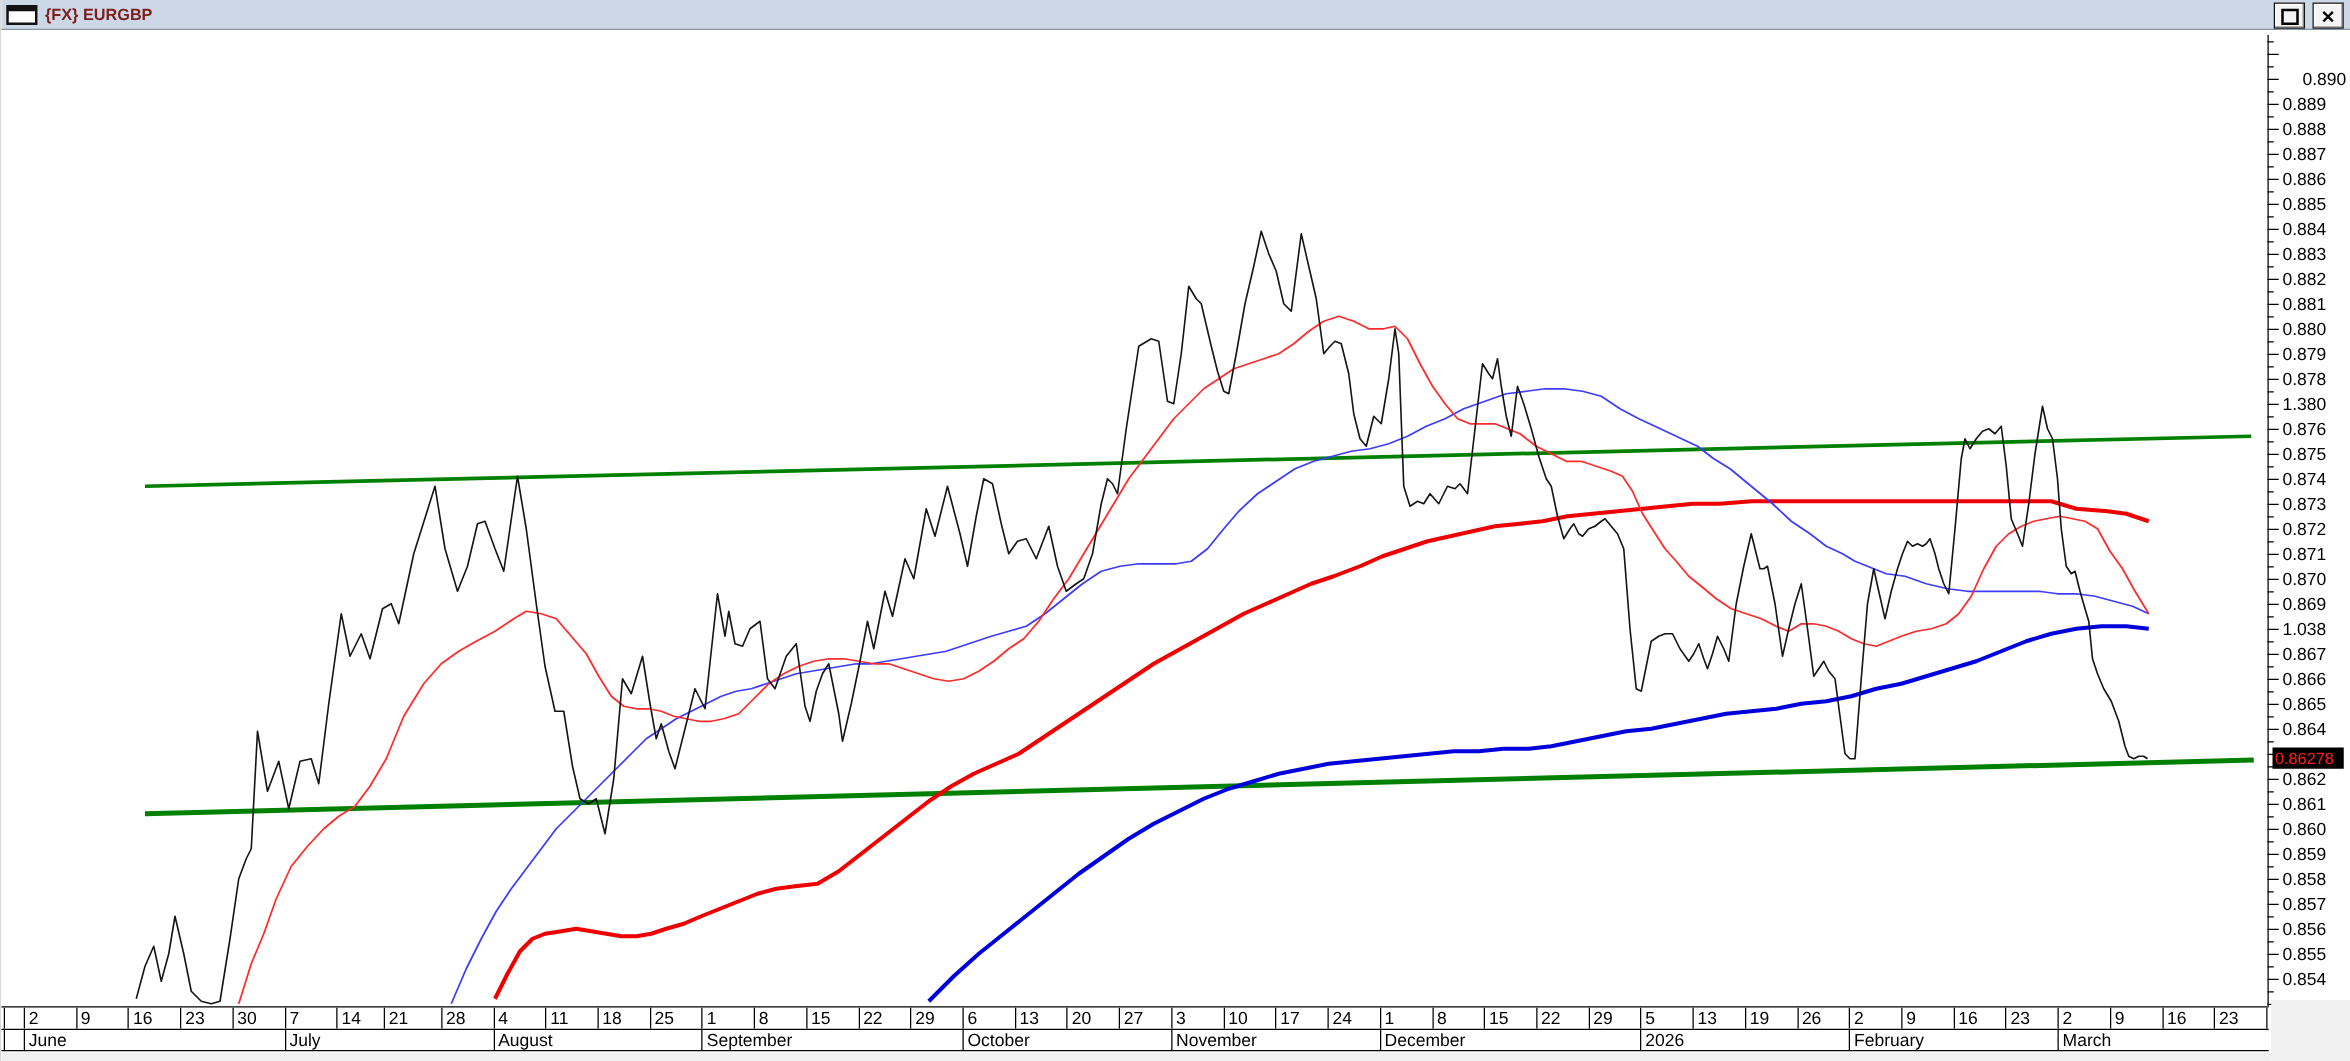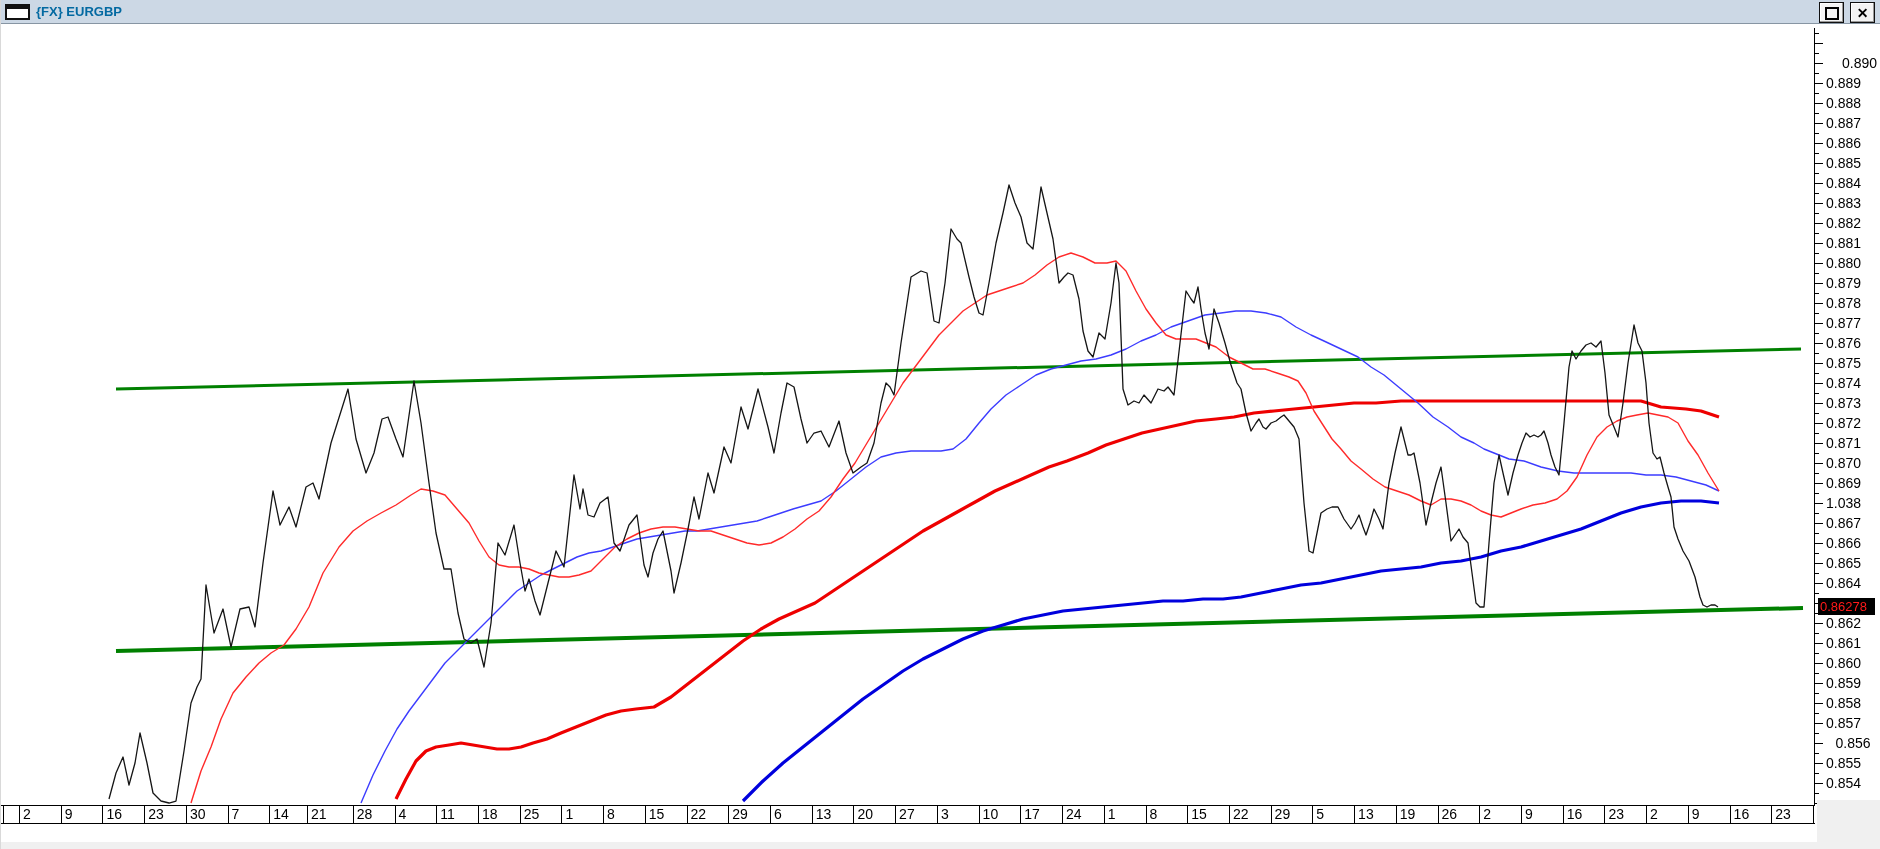--- a/index.html
+++ b/index.html
@@ -1,19 +1,19 @@
 <!DOCTYPE html>
 <html><head>
 <meta charset="utf-8">
 <style>
   html,body{margin:0;padding:0;background:#fff;font-family:"Liberation Sans",sans-serif;}
   .window{position:relative;width:1880px;height:849px;background:#ffffff;overflow:hidden;border-left:1px solid #d9d9d9;box-sizing:border-box;}
   .titlebar{position:absolute;top:0;left:0;right:0;height:23px;background:#ccd8e5;border-bottom:1px solid #8795a3;display:flex;align-items:center;z-index:30;}
   .win-icon{width:25px;height:16px;margin:0 6px 0 4px;background:#ffffff;border:2px solid #111;border-top-width:5px;box-sizing:border-box;}
-  .title{font-size:13px;font-weight:bold;color:#0369a1;letter-spacing:0px;}
+  .title{font-size:13px;font-weight:bold;color:#7f1d1d;letter-spacing:0px;}
   .tb-buttons{position:absolute;right:5px;top:2px;display:flex;gap:6px;}
   .tb-btn{width:23px;height:19px;background:#f4f4f4;border:1px solid #111;box-shadow:inset -1px -1px 0 #999, inset 1px 1px 0 #fff;display:flex;align-items:center;justify-content:center;cursor:default;}
   .maxi-glyph{width:10px;height:9px;border:2px solid #000;margin-top:1px;}
   .close-glyph{font-size:14px;font-weight:bold;line-height:1;color:#000;}
   .plot-bg{position:absolute;top:24px;left:0;right:0;bottom:0;background:#fff;}
   #chart-svg{position:absolute;top:0;left:0;z-index:5;}
   .ylabel{position:absolute;left:1825px;width:54px;font-size:14px;color:#000;white-space:nowrap;z-index:6;}
   .price-badge{position:absolute;left:1817px;width:55px;height:17px;background:#000;color:#ff1a1a;font-size:13px;line-height:17px;padding-left:2px;z-index:7;}
   .axis-week{position:absolute;left:0;top:805px;width:1814px;height:17px;background:#fff;border-top:1px solid #000;border-bottom:1px solid #000;overflow:hidden;z-index:8;}
   .axis-month{position:absolute;left:0;top:824px;width:1814px;height:16px;background:#fff;border-bottom:1px solid #000;overflow:hidden;z-index:8;}
@@ -136,41 +136,41 @@
       <div class="ylabel" style="top: 115px;">0.887</div>
       <div class="ylabel" style="top: 135px;">0.886</div>
       <div class="ylabel" style="top: 155px;">0.885</div>
       <div class="ylabel" style="top: 175px;">0.884</div>
       <div class="ylabel" style="top: 195px;">0.883</div>
       <div class="ylabel" style="top: 215px;">0.882</div>
       <div class="ylabel" style="top: 235px;">0.881</div>
       <div class="ylabel" style="top: 255px;">0.880</div>
       <div class="ylabel" style="top: 275px;">0.879</div>
       <div class="ylabel" style="top: 295px;">0.878</div>
-      <div class="ylabel" style="top: 315px;">0.877</div>
+      <div class="ylabel" style="top: 315px;">1.380</div>
       <div class="ylabel" style="top: 335px;">0.876</div>
       <div class="ylabel" style="top: 355px;">0.875</div>
       <div class="ylabel" style="top: 375px;">0.874</div>
       <div class="ylabel" style="top: 395px;">0.873</div>
       <div class="ylabel" style="top: 415px;">0.872</div>
       <div class="ylabel" style="top: 435px;">0.871</div>
       <div class="ylabel" style="top: 455px;">0.870</div>
       <div class="ylabel" style="top: 475px;">0.869</div>
       <div class="ylabel" style="top: 495px;">1.038</div>
       <div class="ylabel" style="top: 515px;">0.867</div>
       <div class="ylabel" style="top: 535px;">0.866</div>
       <div class="ylabel" style="top: 555px;">0.865</div>
       <div class="ylabel" style="top: 575px;">0.864</div>
       <div class="ylabel" style="top: 615px;">0.862</div>
       <div class="ylabel" style="top: 635px;">0.861</div>
       <div class="ylabel" style="top: 655px;">0.860</div>
       <div class="ylabel" style="top: 675px;">0.859</div>
       <div class="ylabel" style="top: 695px;">0.858</div>
       <div class="ylabel" style="top: 715px;">0.857</div>
-      <div class="ylabel" style="top: 735px; text-align: center;">0.856</div>
+      <div class="ylabel" style="top: 735px;">0.856</div>
       <div class="ylabel" style="top: 755px;">0.855</div>
       <div class="ylabel" style="top: 775px;">0.854</div>
     </div>
 
   <div class="price-badge" id="price-badge" style="top: 598.4px;">0.86278</div>
 
   <div class="axis-week" id="axis-week">
       <div class="cell" style="left: 2px; width: 16px;"></div>
       <div class="cell" style="left: 18px; width: 41.7px;">2</div>
       <div class="cell" style="left: 59.7px; width: 41.7px;">9</div>
@@ -210,16 +210,29 @@
       <div class="cell" style="left: 1478.2px; width: 41.7px;">2</div>
       <div class="cell" style="left: 1520px; width: 41.7px;">9</div>
       <div class="cell" style="left: 1561.7px; width: 41.7px;">16</div>
       <div class="cell" style="left: 1603.4px; width: 41.7px;">23</div>
       <div class="cell" style="left: 1645.1px; width: 41.7px;">2</div>
       <div class="cell" style="left: 1686.8px; width: 41.7px;">9</div>
       <div class="cell" style="left: 1728.6px; width: 41.7px;">16</div>
       <div class="cell" style="left: 1770.3px; width: 41.7px;">23</div>
       <div class="cell" style="left: 1812px; width: 41.7px;">30</div>
     </div>
+  <div class="axis-month" id="axis-month">
+      <div class="cell" style="left: 2px; width: 16px;"></div>
+      <div class="cell" style="left: 18px; width: 208.6px;">June</div>
+      <div class="cell" style="left: 226.6px; width: 166.9px;">July</div>
+      <div class="cell" style="left: 393.5px; width: 166.9px;">August</div>
+      <div class="cell" style="left: 560.4px; width: 208.6px;">September</div>
+      <div class="cell" style="left: 769px; width: 166.9px;">October</div>
+      <div class="cell" style="left: 935.9px; width: 166.9px;">November</div>
+      <div class="cell" style="left: 1102.7px; width: 208.6px;">December</div>
+      <div class="cell" style="left: 1311.3px; width: 166.9px;">2026</div>
+      <div class="cell" style="left: 1478.2px; width: 166.9px;">February</div>
+      <div class="cell" style="left: 1645.1px; width: 166.9px;">March</div>
+    </div>
 
   <div class="gray-br"></div>
   <div class="gray-bottom"></div>
 </div>
 
 </body></html>

